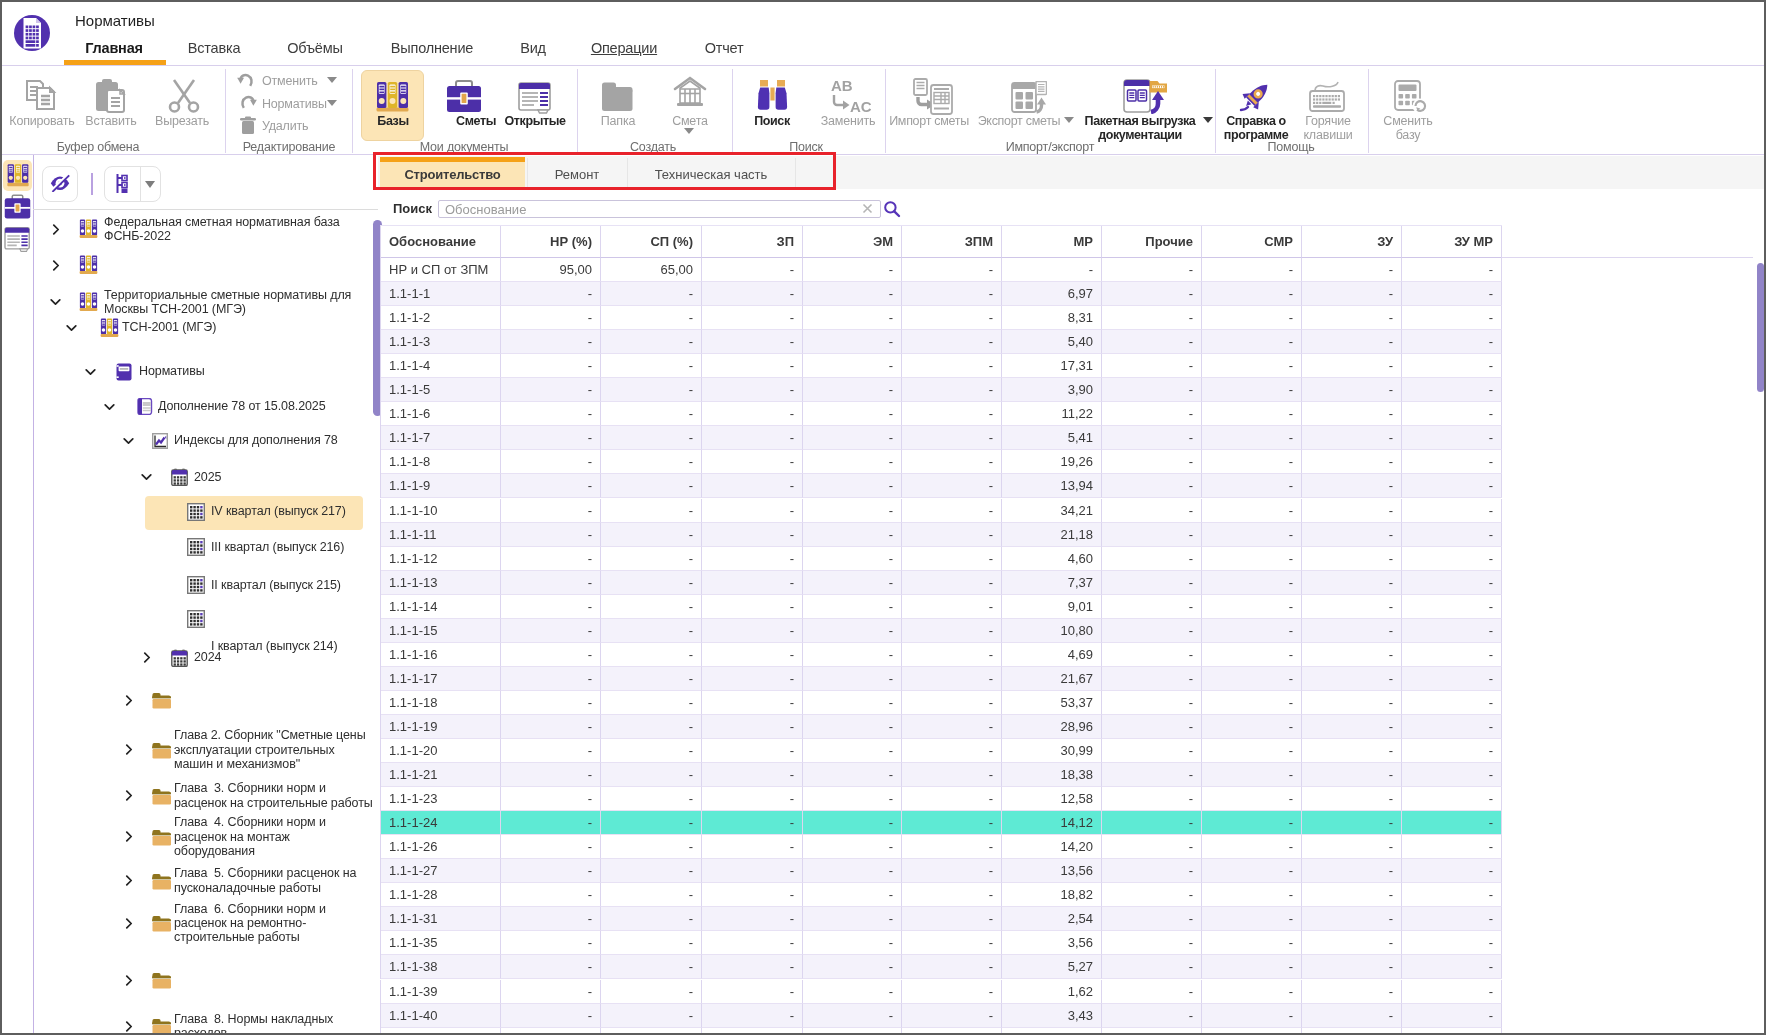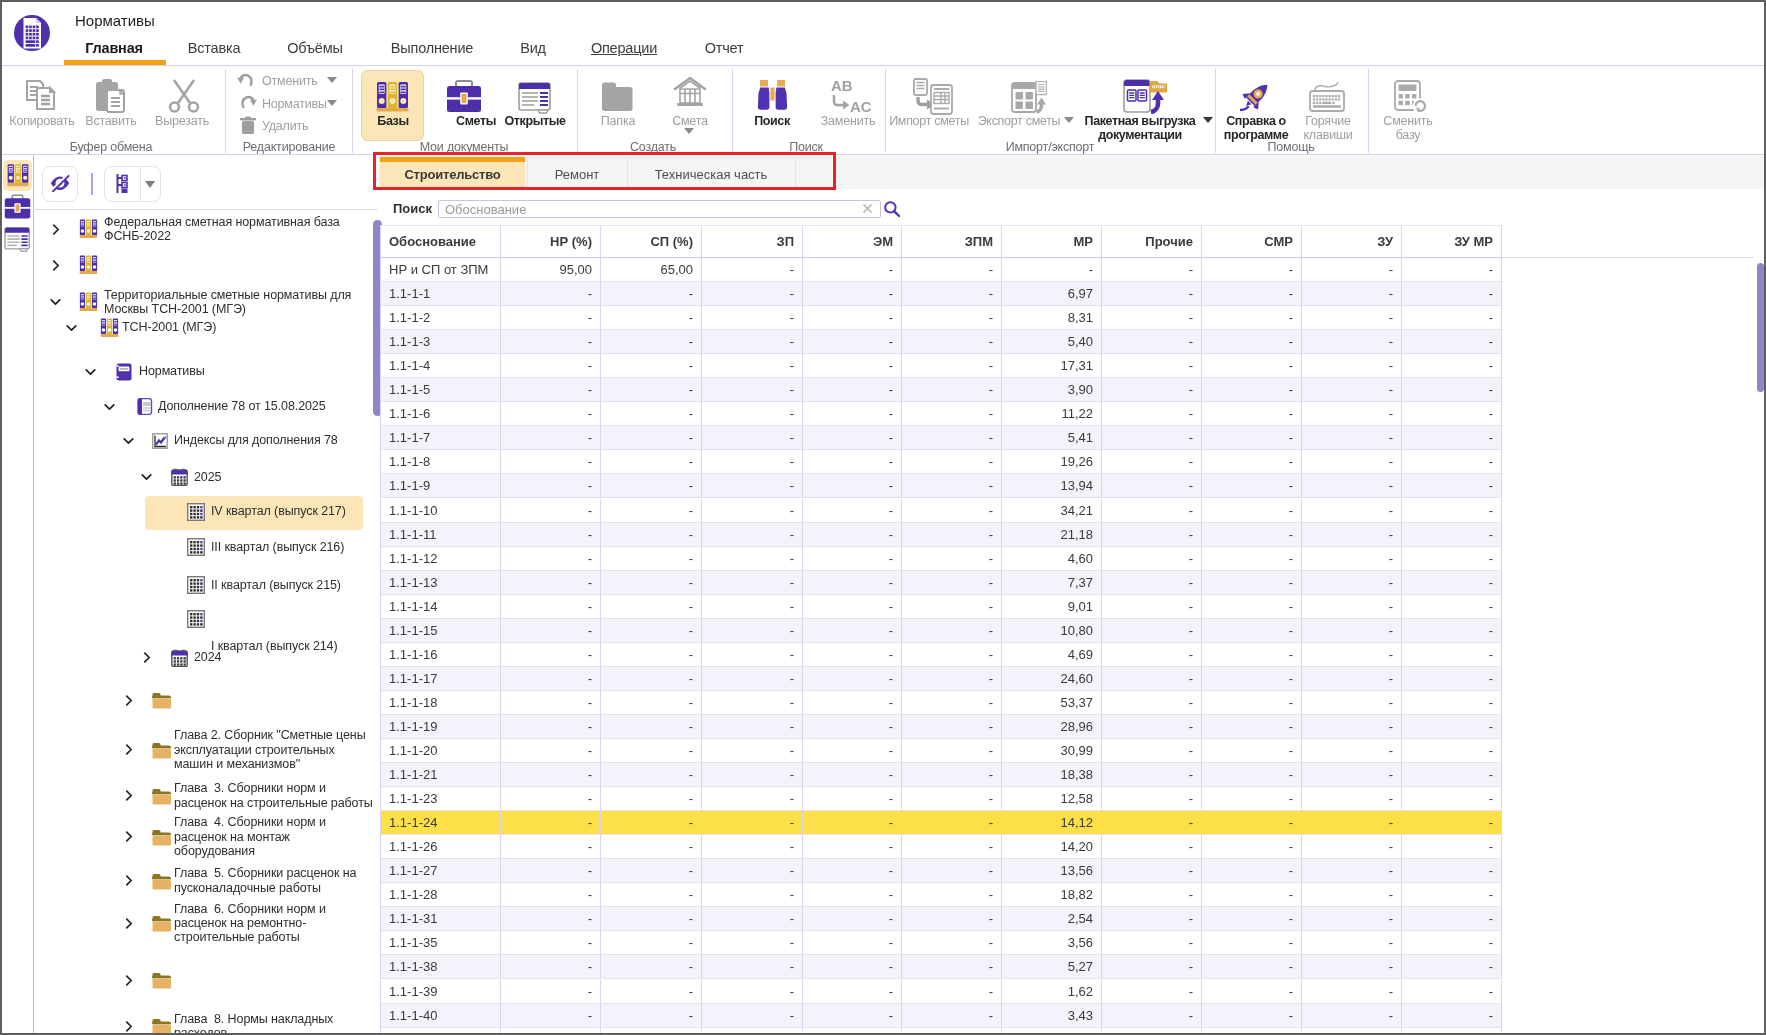--- a/index.html
+++ b/index.html
@@ -318,21 +318,21 @@
 <rect x="4.5" y="20.7" width="4.6" height="4.6" rx="0.8"></rect>
         <rect x="11.2" y="20.7" width="4.6" height="4.6" rx="0.8"></rect>
         <rect x="17.9" y="20.7" width="4.6" height="4.6" rx="0.8"></rect>
 </g>
 <circle cx="26" cy="26" r="7.5" fill="#fff"></circle>
 <path d="M21.5 26 a4.8 4.8 0 1 1 1.6 3.6" fill="none" stroke="#ababab" stroke-width="2.2"></path>
 <path d="M22.2 27.2 l1.2 3.4 3 -2.2 z" fill="#ababab"></path>
 </svg>
 <div class="lbl" style="left:1368px;top:113.5px;width:80px">Сменить</div>
 <div class="lbl" style="left:1368px;top:127.5px;width:80px">базу</div>
-<div class="grp" style="left:31px;top:139.5px;width:160px">Буфер обмена</div>
+<div class="grp" style="left:18px;top:139.5px;width:160px">Буфер обмена</div>
 <div class="grp" style="left:209px;top:139.5px;width:160px">Редактирование</div>
 <div class="grp" style="left:384px;top:139.5px;width:160px">Мои документы</div>
 <div class="grp" style="left:573px;top:139.5px;width:160px">Создать</div>
 <div class="grp" style="left:726px;top:139.5px;width:160px">Поиск</div>
 <div class="grp" style="left:970px;top:139.5px;width:160px">Импорт/экспорт</div>
 <div class="grp" style="left:1211px;top:139.5px;width:160px">Помощь</div>
 <div class="abs" style="left:0;top:154px;width:1766px;height:1px;background:#d8cfec"></div>
     <div class="abs" style="left:32.5px;top:155px;width:1px;height:880px;background:#c3b2e4"></div>
 <div class="abs" style="left:3px;top:160px;width:29px;height:31px;background:#fce5b6;border-radius:5px"></div>
 <svg class="abs" style="left:7px;top:163px" width="22" height="25" viewBox="0 0 33 36">
@@ -1005,21 +1005,21 @@
 <div class="cell num" style="width:100px">-</div>
 <div class="cell num" style="width:100px">-</div>
 </div>
 <div class="trow" style="left:380px;top:666.85px;height:24.05px;background:#f4f2fb;border-left:1px solid #dcd5ef">
 <div class="cell first" style="width:120px">1.1-1-17</div>
 <div class="cell num" style="width:100px">-</div>
 <div class="cell num" style="width:101px">-</div>
 <div class="cell num" style="width:101px">-</div>
 <div class="cell num" style="width:99px">-</div>
 <div class="cell num" style="width:100px">-</div>
-<div class="cell num" style="width:100px">24,60</div>
+<div class="cell num" style="width:100px">21,67</div>
 <div class="cell num" style="width:100px">-</div>
 <div class="cell num" style="width:100px">-</div>
 <div class="cell num" style="width:100px">-</div>
 <div class="cell num" style="width:100px">-</div>
 </div>
 <div class="trow" style="left:380px;top:690.9px;height:24.05px;background:#ffffff;border-left:1px solid #dcd5ef">
 <div class="cell first" style="width:120px">1.1-1-18</div>
 <div class="cell num" style="width:100px">-</div>
 <div class="cell num" style="width:101px">-</div>
 <div class="cell num" style="width:101px">-</div>
@@ -1076,21 +1076,21 @@
 <div class="cell num" style="width:101px">-</div>
 <div class="cell num" style="width:101px">-</div>
 <div class="cell num" style="width:99px">-</div>
 <div class="cell num" style="width:100px">-</div>
 <div class="cell num" style="width:100px">12,58</div>
 <div class="cell num" style="width:100px">-</div>
 <div class="cell num" style="width:100px">-</div>
 <div class="cell num" style="width:100px">-</div>
 <div class="cell num" style="width:100px">-</div>
 </div>
-<div class="trow" style="left:380px;top:811.15px;height:24.05px;background:#fde047;border-left:1px solid #dcd5ef">
+<div class="trow" style="left:380px;top:811.15px;height:24.05px;background:#5eead4;border-left:1px solid #dcd5ef">
 <div class="cell first" style="width:120px">1.1-1-24</div>
 <div class="cell num" style="width:100px">-</div>
 <div class="cell num" style="width:101px">-</div>
 <div class="cell num" style="width:101px">-</div>
 <div class="cell num" style="width:99px">-</div>
 <div class="cell num" style="width:100px">-</div>
 <div class="cell num" style="width:100px">14,12</div>
 <div class="cell num" style="width:100px">-</div>
 <div class="cell num" style="width:100px">-</div>
 <div class="cell num" style="width:100px">-</div>

